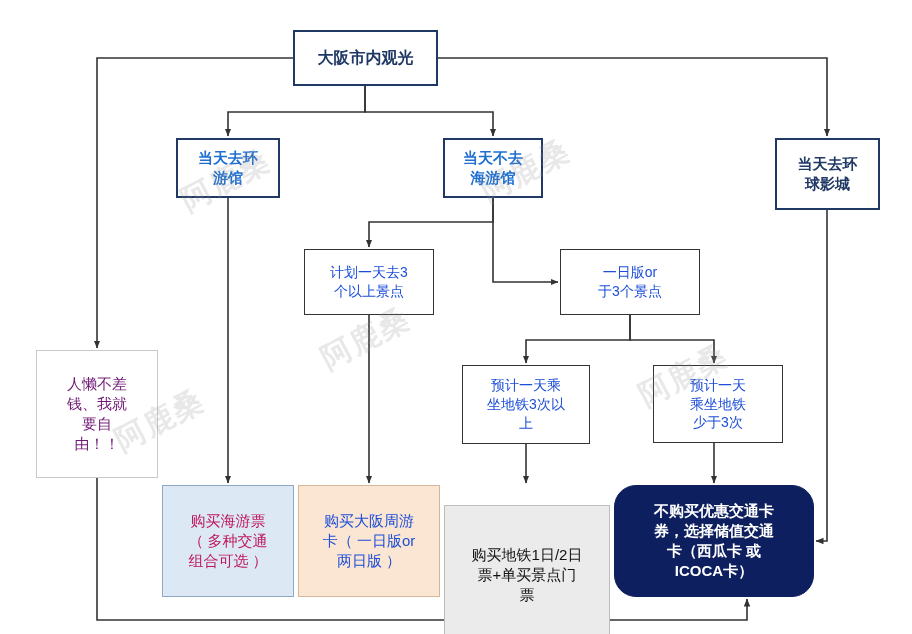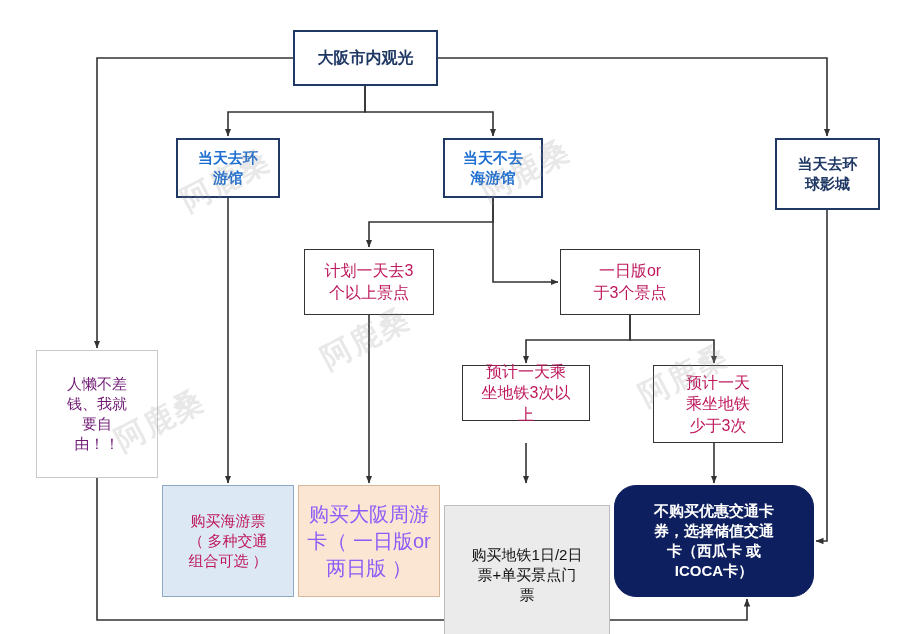--- a/index.html
+++ b/index.html
@@ -52,41 +52,41 @@
   .n-navy {
     background: #ffffff;
     border: 2px solid #1f3864;
     color: #1f3864;
     font-weight: bold;
     font-size: 15px;
   }
   .n-plain {
     background: #ffffff;
     border: 1.5px solid #333333;
-    color: #be185d;
-    font-size: 16px;
+    color: #1d4ed8;
+    font-size: 14px;
     text-align: center;
   }
   .n-gray {
     background: #ffffff;
     border: 1.5px solid #c9c9c9;
     color: #701a75;
     font-size: 15px;
   }
   .n-lightblue {
     background: #dce9f5;
     border: 1.5px solid #8fa9c4;
     color: #be185d;
     font-size: 15px;
   }
   .n-peach {
     background: #fbe6d4;
     border: 1.5px solid #d6b79a;
-    color: #8b5cf6;
-    font-size: 20px;
+    color: #1d4ed8;
+    font-size: 15px;
   }
   .n-lightgray {
     background: #ebebeb;
     border: 1.5px solid #bdbdbd;
     color: #111111;
     font-size: 15px;
   }
   .n-darknavy {
     background: #0d1f5e;
     border: 1.5px solid #0d1f5e;
@@ -174,21 +174,21 @@
   <div class="node n-plain" style="left:304px;top:249px;width:130px;height:66px;">
     <div class="node-inner">计划一天去3
 个以上景点</div>
   </div>
 
   <div class="node n-plain" style="left:560px;top:249px;width:140px;height:66px;">
     <div class="node-inner">一日版or
 于3个景点</div>
   </div>
 
-  <div class="node n-plain" style="left:462px;top:365px;width:128px;height:56px;">
+  <div class="node n-plain" style="left:462px;top:365px;width:128px;height:79px;">
     <div class="node-inner">预计一天乘
 坐地铁3次以
 上</div>
   </div>
 
   <div class="node n-plain" style="left:653px;top:365px;width:130px;height:78px;">
     <div class="node-inner">预计一天
 乘坐地铁
 少于3次</div>
   </div>

